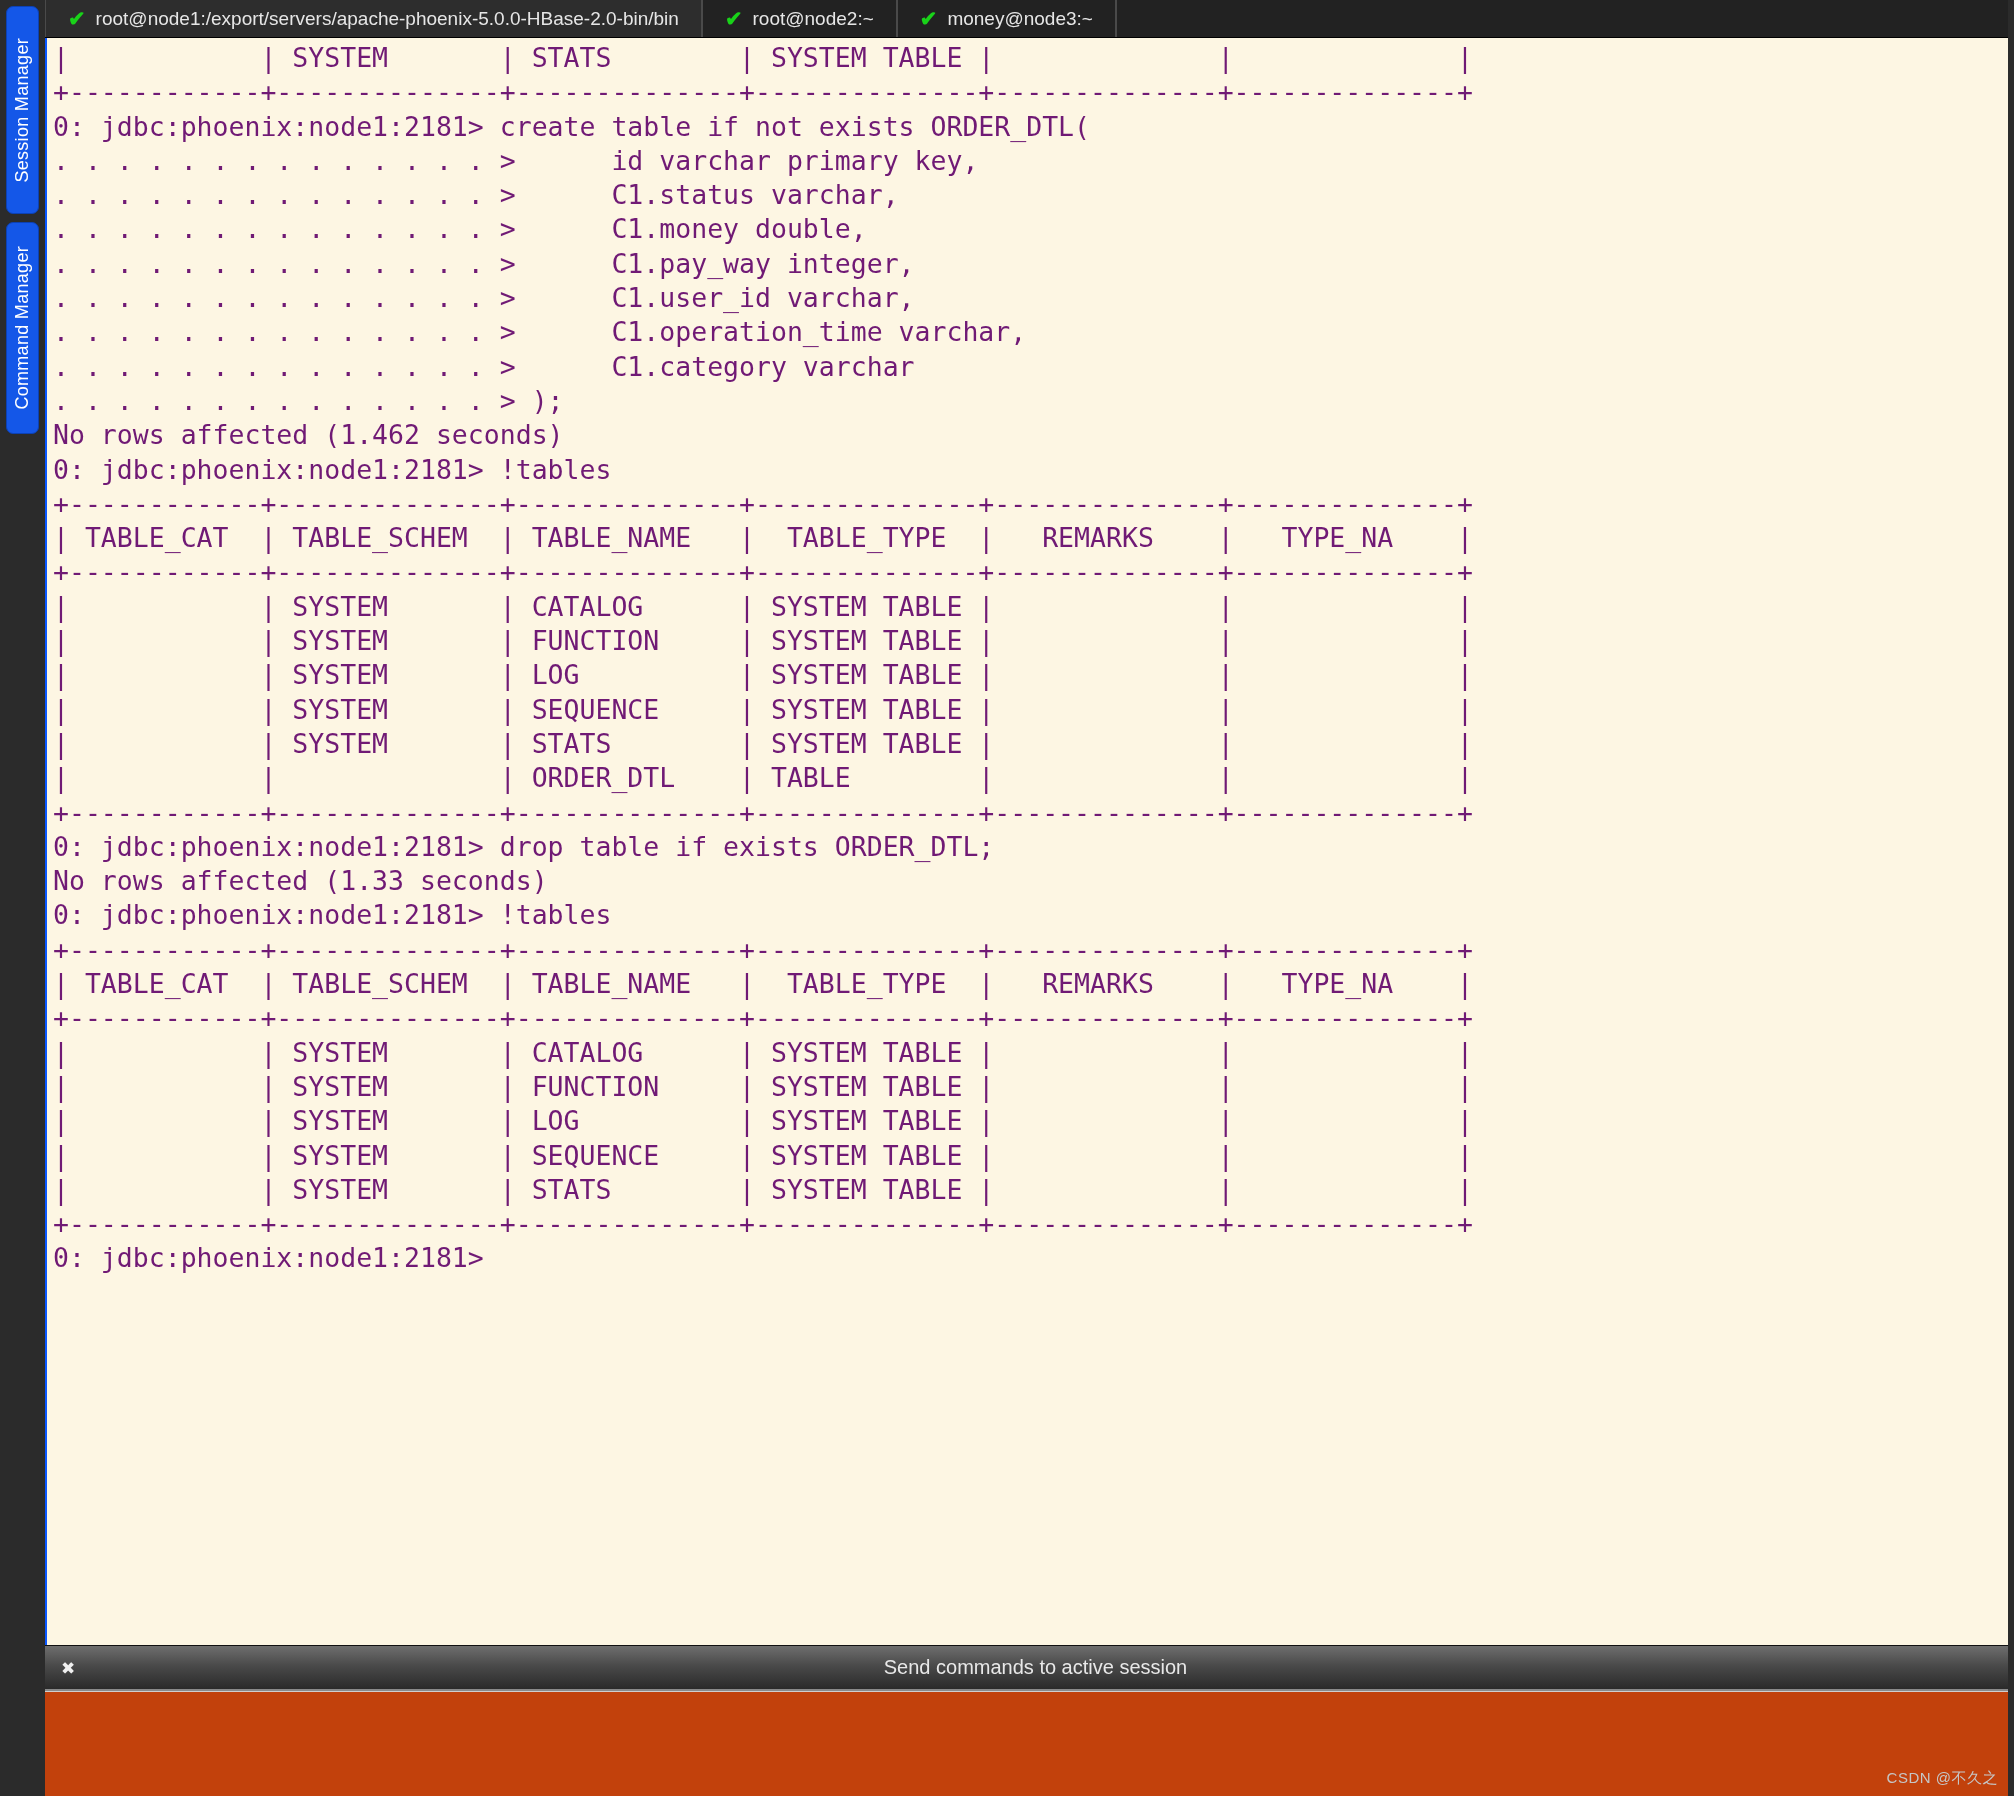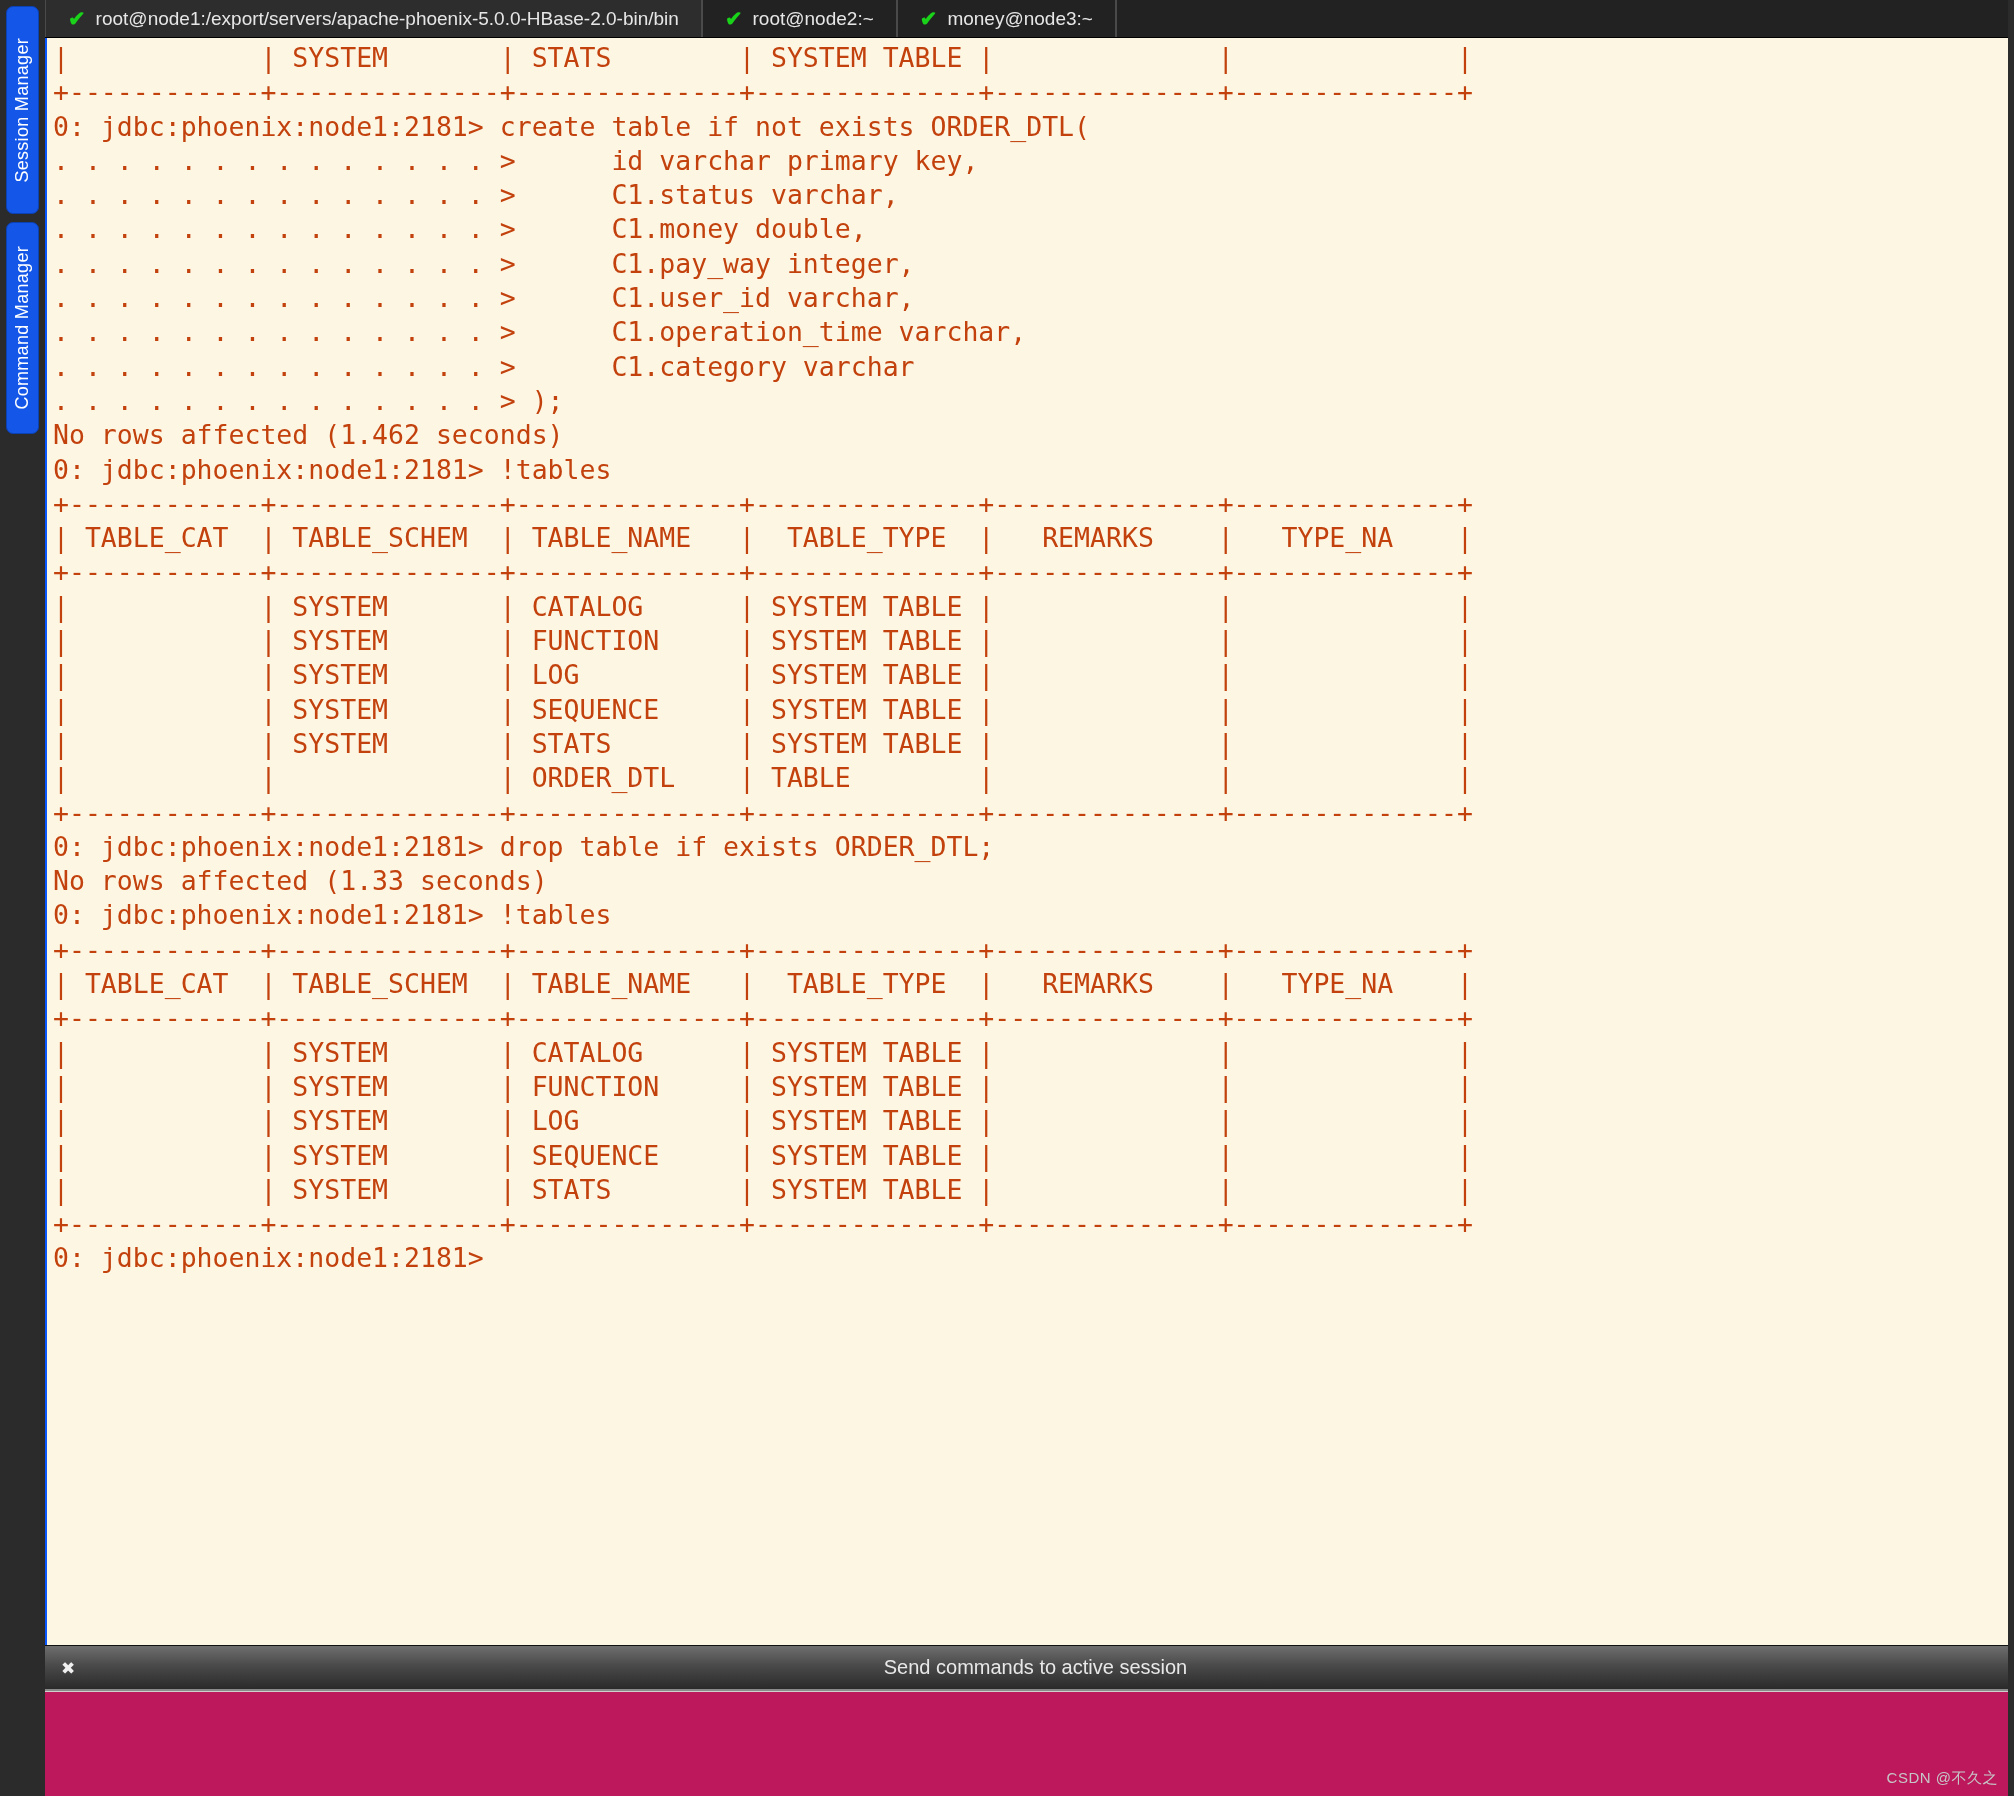--- a/index.html
+++ b/index.html
@@ -112,21 +112,21 @@
     flex: 1 1 auto;
     margin-left: 45px;
     display: flex;
     flex-direction: column;
     min-height: 0;
     border-left: 2px solid #0a57ff;
   }
   #terminal {
     flex: 1 1 auto;
     background: #fdf6e3;
-    color: #c2410c;
+    color: #701a75;
     font-family: "DejaVu Sans Mono", monospace;
     font-size: 26.5px;
     line-height: 34.3px;
     padding: 3px 12px 0 6px;
     overflow: hidden;
     white-space: pre;
     letter-spacing: 0px;
     font-weight: 500;
   }
   #terminal .ln { display: block; height: 34.3px; }
@@ -163,21 +163,21 @@
     color: #e8e8e8;
     font-size: 20px;
     font-family: "Liberation Sans", sans-serif;
     pointer-events: none;
   }
 
   
   #cmd-area {
     height: 105px;
     min-height: 105px;
-    background: #be185d;
+    background: #c2410c;
     margin-left: 45px;
     position: relative;
     border-top: 1px solid #cfcfcf;
     padding-left: 20px;
   }
   #cmd-input {
     width: 100%;
     height: 100%;
     border: 0;
     outline: none;

